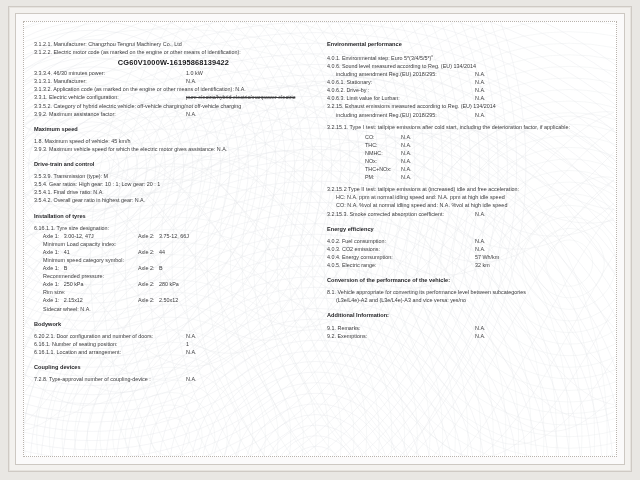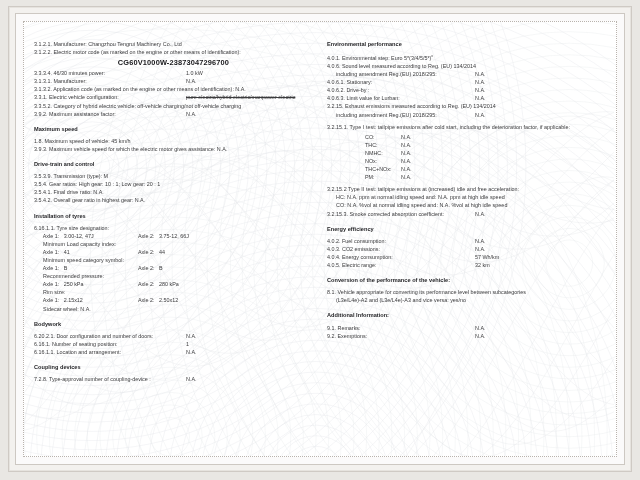--- a/index.html
+++ b/index.html
@@ -291,21 +291,21 @@
 
             <div class="col col-left">
               <div id="left-top">
                   <div class="kv kv-left">
                     <span class="k">3.1.2.1. Manufacturer: Changzhou Tengrui Machinery Co., Ltd</span>
                   </div>
                   <div class="kv kv-left">
                     <span class="k">3.1.2.2. Electric motor code (as marked on the engine or other means of identification):</span>
                   </div>
                 </div>
-              <div class="line code">CG60V1000W-23873047296700</div>
+              <div class="line code">CG60V1000W-16195868139422</div>
               <div id="left-after">
                   <div class="kv kv-left">
                     <span class="k">3.3.3.4. 46/30 minutes power:</span>
                     <span class="v">1.0 kW</span>
                   </div>
                   <div class="kv kv-left">
                     <span class="k">3.1.3.1. Manufacturer:</span>
                     <span class="v">N.A.</span>
                   </div>
                   <div class="kv kv-left">

